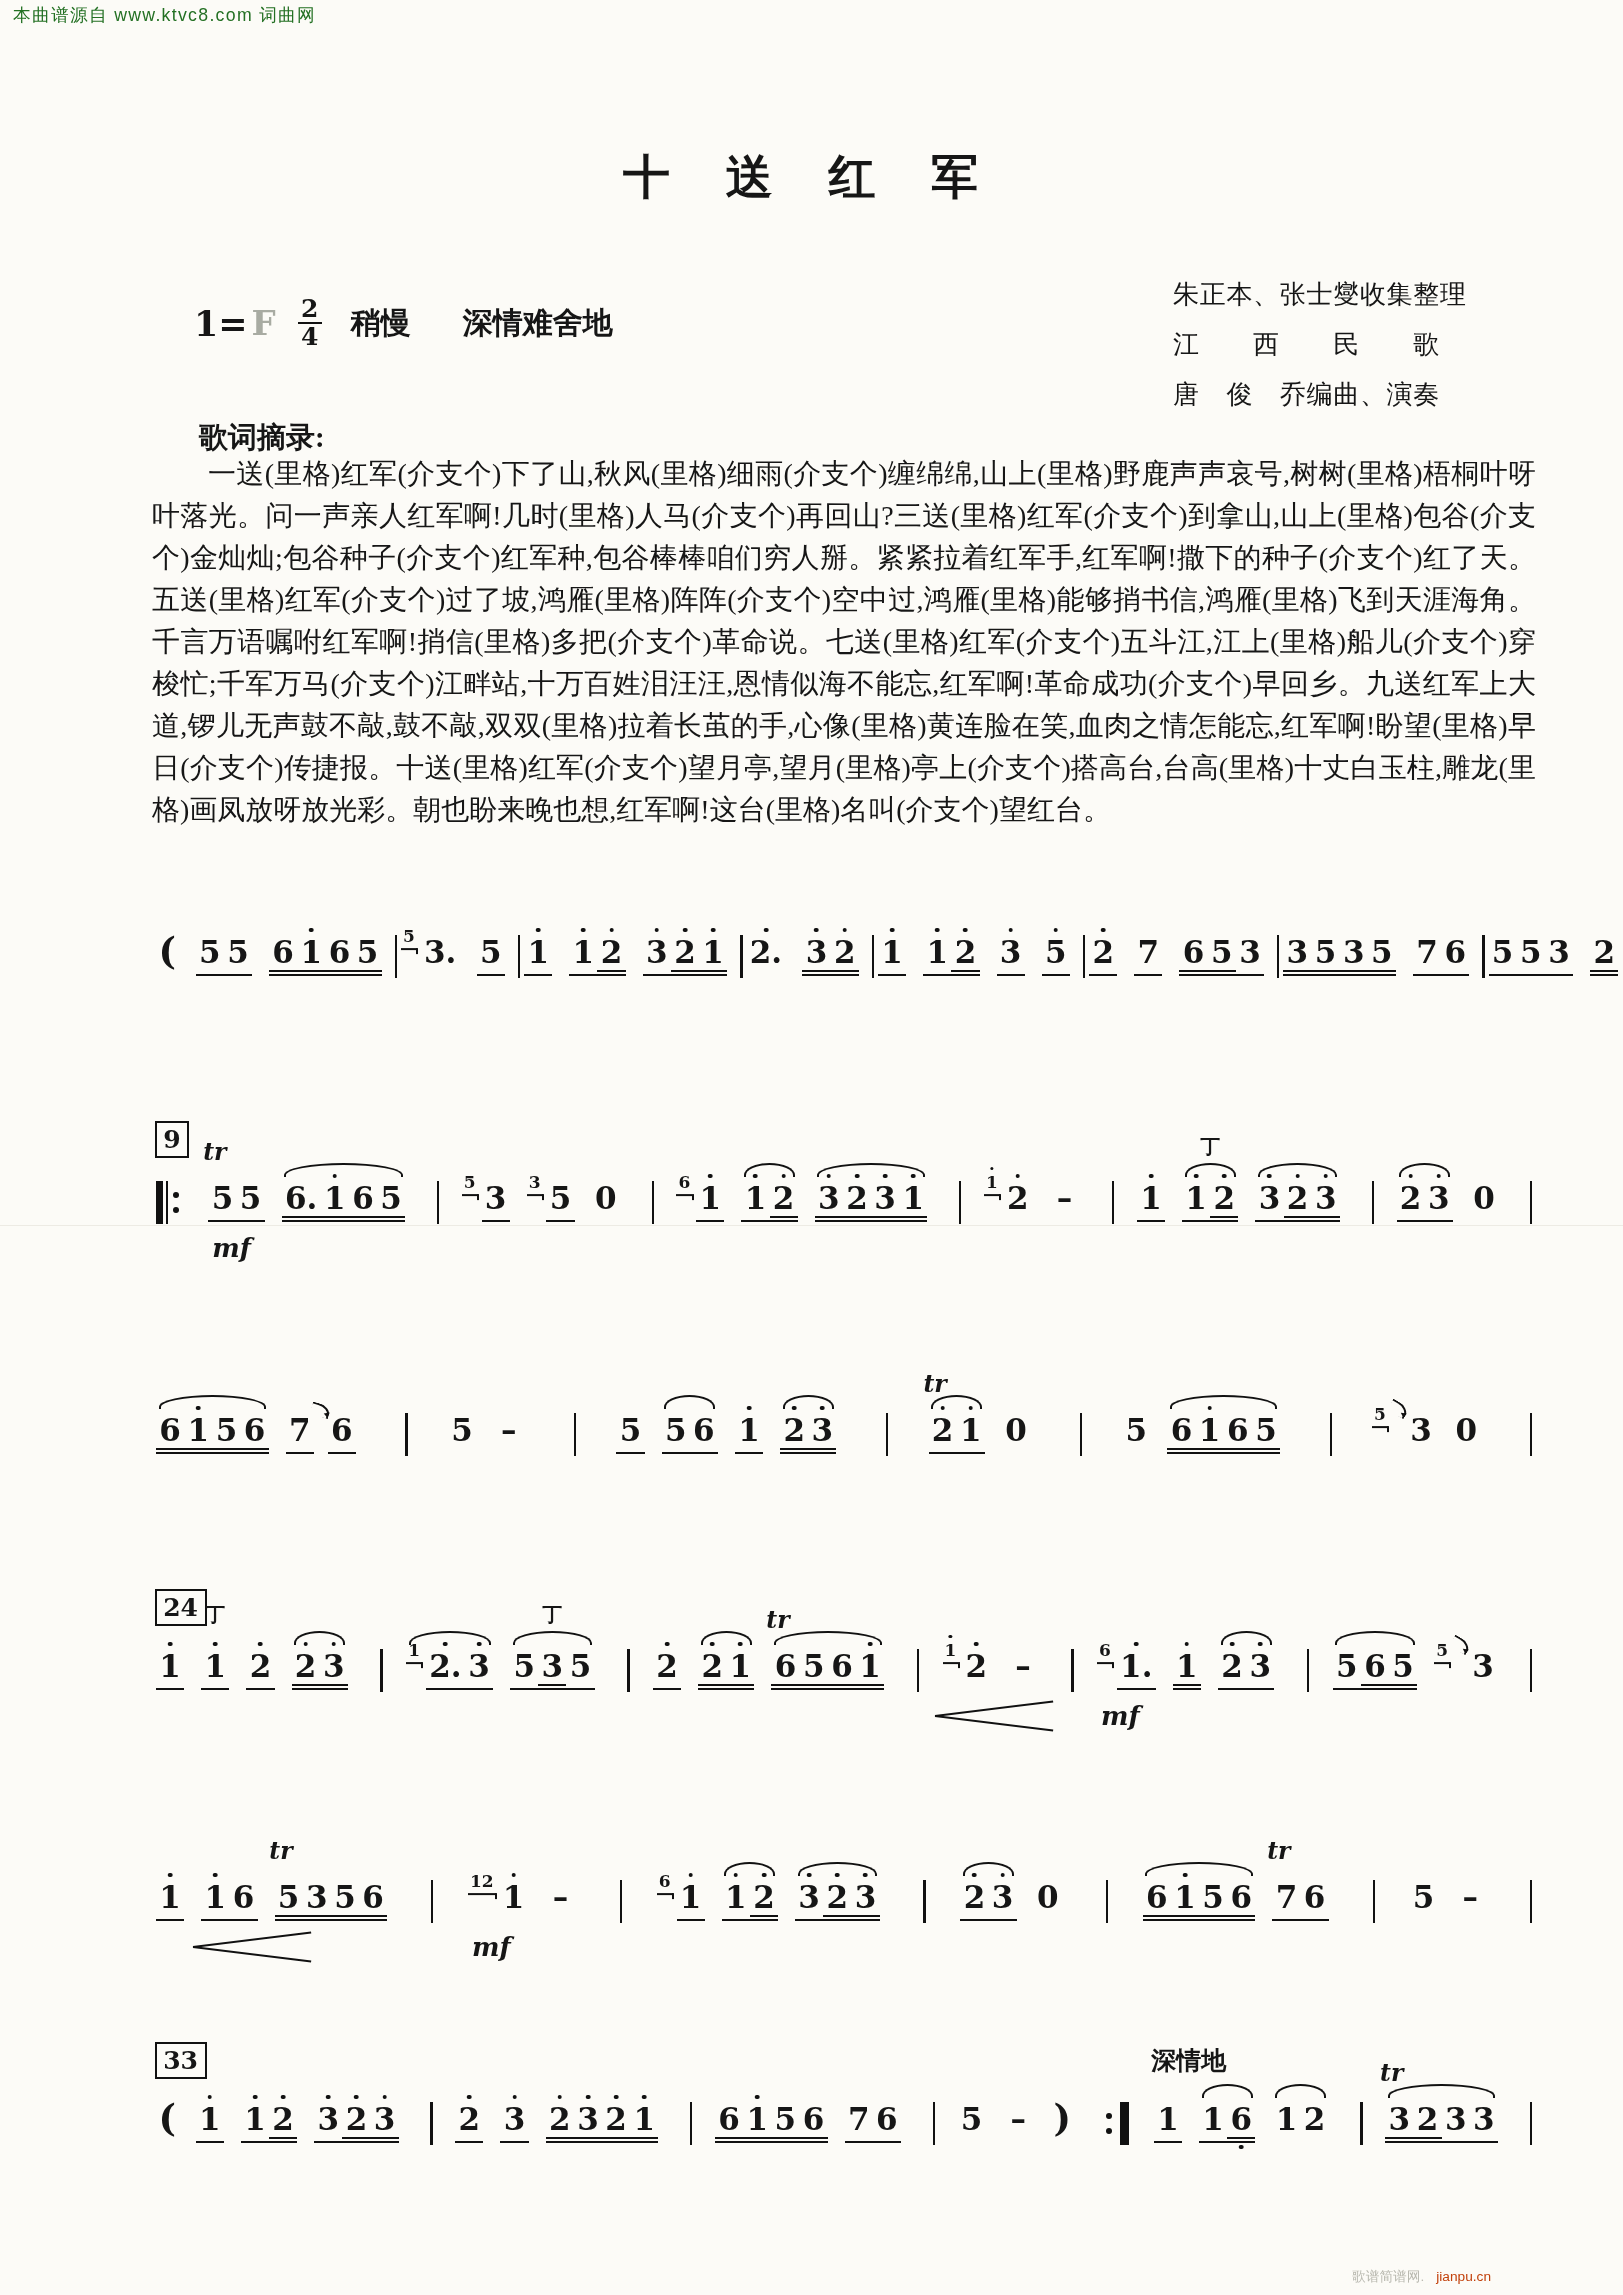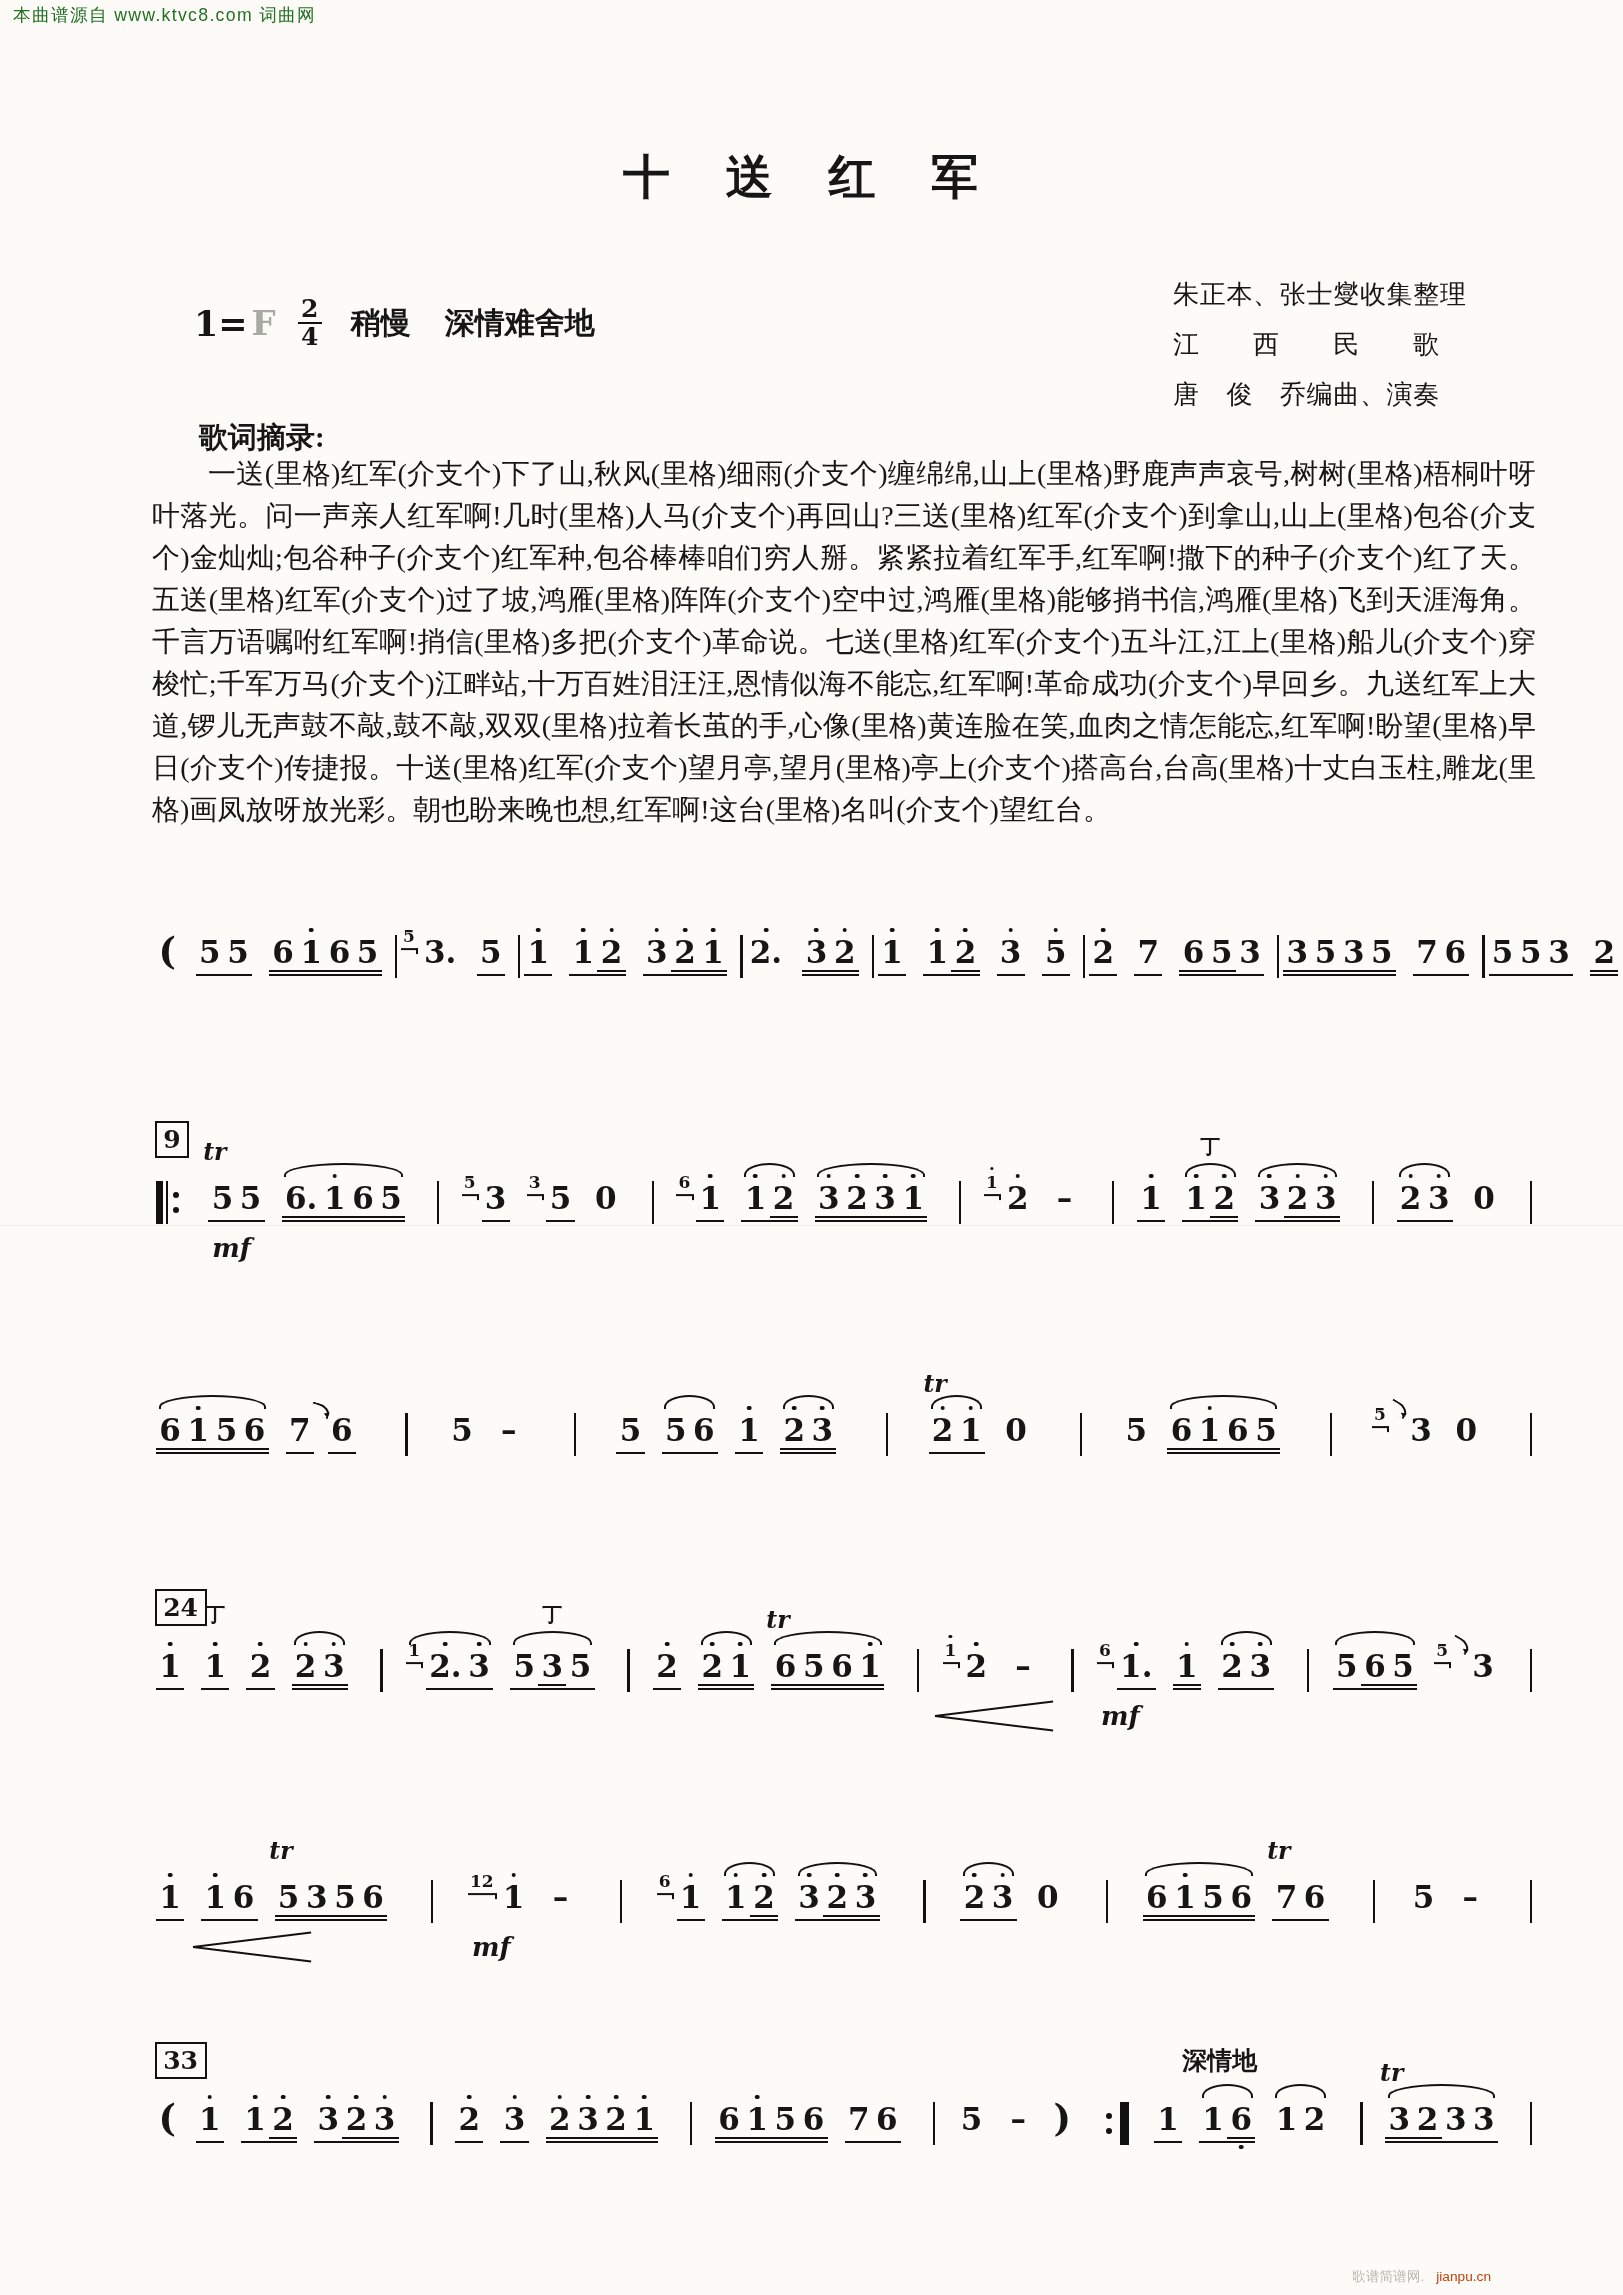--- a/index.html
+++ b/index.html
@@ -15,21 +15,21 @@
   .title{position:absolute;top:115px;left:50%;transform:translateX(-50%);
          font-size:47px;font-weight:600;letter-spacing:22px;white-space:nowrap;text-align:right;}
 
   .keyrow{position:absolute;left:194px;top:296px;display:flex;align-items:center;}
   .keynum{font-weight:bold;font-size:35px;font-family:"DejaVu Serif",serif;}
   .keynote{font-weight:bold;font-size:34px;color:#a8aba2;font-family:"DejaVu Serif",serif;margin-left:3.9px;}
   .timesig{display:inline-flex;flex-direction:column;align-items:center;margin-left:22px;
            font-family:"DejaVu Serif",serif;font-weight:bold;font-size:25px;line-height:26px;}
   .timesig .ts-n{border-bottom:2.3px solid #111;padding:0 3.3px;}
   .tempo{font-size:30px;font-weight:bold;margin-left:29px;}
-  .expr{font-size:30px;font-weight:bold;margin-left:34px;}
+  .expr{font-size:30px;font-weight:bold;margin-left:52px;}
 
   .credits{position:absolute;left:1173px;top:270px;width:361px;font-size:26px;
            line-height:50px;letter-spacing:0.7px;white-space:nowrap;}
 
   .lyr-head{position:absolute;left:199px;top:418px;font-size:29px;font-weight:bold;}
   .lyrics{position:absolute;left:152px;top:453px;width:1384px;font-size:28px;
           line-height:42px;text-align:justify;text-indent:56px;font-weight:500;}
 
   .scanline{position:absolute;left:0;top:1225px;width:100%;height:1.3px;background:#edebe4;}
 
@@ -68,21 +68,21 @@
   .dash{padding:0 7.9px 6.5px;}
   .sym{font:600 37px/35px "DejaVu Serif",serif;padding:0 2.6px;transform:translateY(-1.3px);}
 
   .slur{position:absolute;left:2.6px;right:2.6px;top:-18.3px;height:12.4px;
         border:2px solid #111;border-bottom:none;
         border-top-left-radius:60% 100%;border-top-right-radius:60% 100%;}
   .orn-tr{position:absolute;top:-43px;left:-5.2px;font:italic bold 23.6px "DejaVu Serif",serif;}
   .orn-ding{position:absolute;top:-48px;left:50%;transform:translateX(-50%);
             font-size:19.6px;font-weight:bold;}
   .above-label{position:absolute;top:-58px;left:-2.6px;font:bold 25px "Liberation Sans",sans-serif;
-               white-space:nowrap;margin-left:31px;}
+               white-space:nowrap;}
 
   .grace{position:relative;display:inline-block;font:700 17px/18.3px "DejaVu Serif",serif;
          transform:translateY(-7.9px);border-bottom:2px solid #111;padding:0 2px 1.3px;
          margin-right:3.9px;height:19.6px;}
   .grace::after{content:"";position:absolute;right:-1.3px;top:100%;width:2px;height:6.5px;background:#111;}
   .gdot{position:absolute;top:-5.9px;left:50%;transform:translateX(-50%);
         width:3.3px;height:3.3px;border-radius:50%;background:#111;}
 
   .slide{position:relative;display:inline-block;width:17px;height:10.5px;flex:none;
          border-top:2px solid #111;border-right:2px solid #111;

